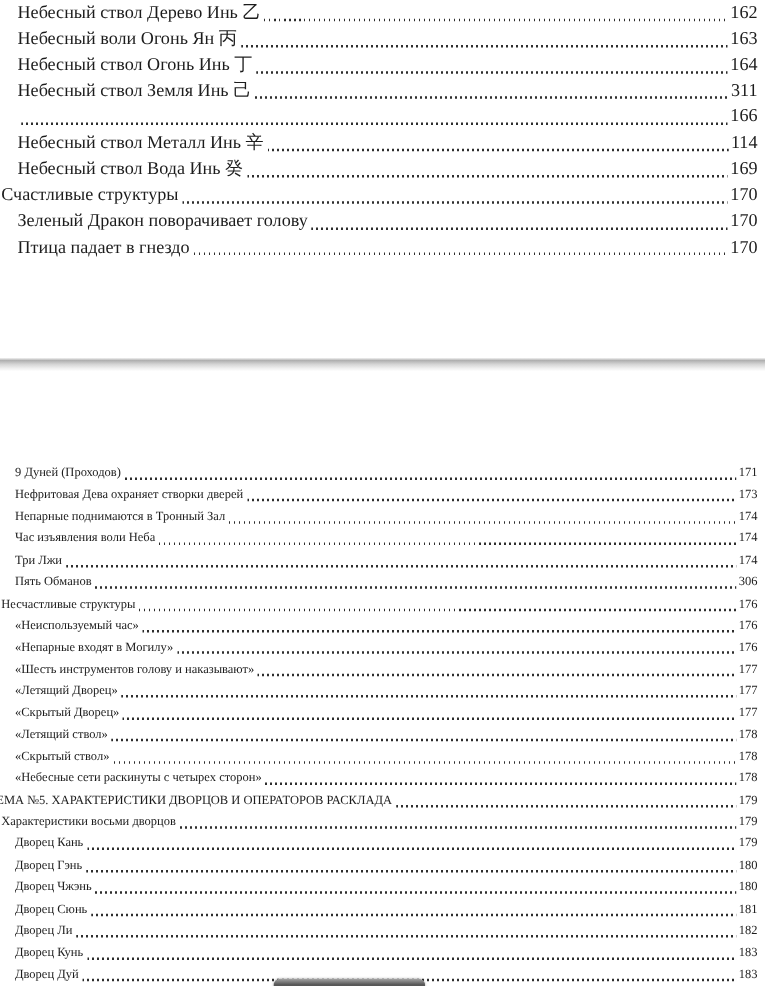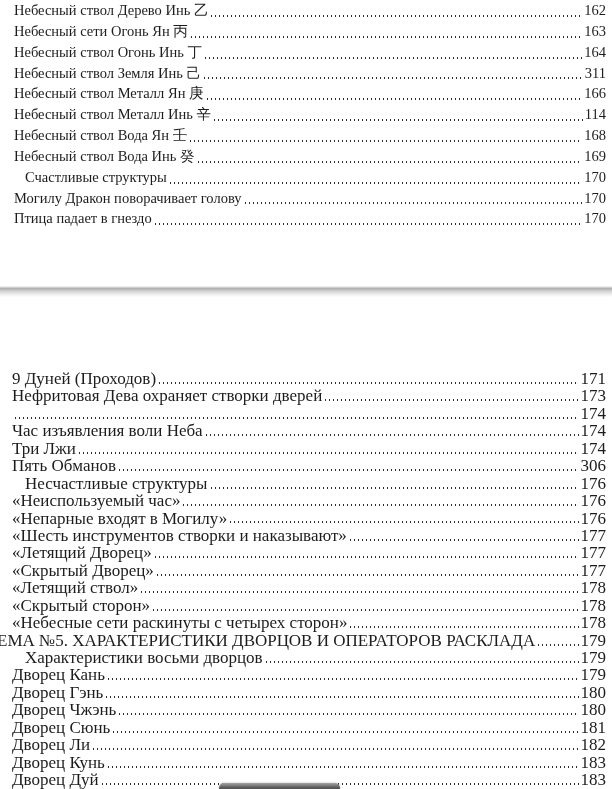--- a/index.html
+++ b/index.html
@@ -7,24 +7,24 @@
     width:612px;height:789px;overflow:hidden;position:relative;
     background:#ffffff;
     font-family:"Liberation Serif","DejaVu Serif",serif;
     color:#1c1c1c;
   }
   .page{position:absolute;left:0;right:0;overflow:hidden;padding:0 6px 0 0;font-family:Liberation Serif, serif;}
   #page1{top:0;}
   #page2{top:370px;}
   .row{display:flex;align-items:baseline;white-space:nowrap;}
   #page1 .row{height:20.85px;line-height:20.85px;font-size:14.5px;}
-  #page2 .row{height:17.45px;line-height:17.45px;font-size:17px;justify-content:space-between;}
+  #page2 .row{height:17.45px;line-height:17.45px;font-size:10px;justify-content:space-between;}
   #page1 .lvl1{padding-left:14px;}
   #page2 .lvl1{padding-left:12px;}
-  .lvl0{padding-left:1px;margin-left:24px;}
+  .lvl0{padding-left:1px;}
   .cut{margin-left:-4px;}
   .label{flex:0 0 auto;}
   .dots{
     flex:1 1 auto;height:2px;align-self:flex-end;
     margin:0 2px 4px 3px;min-width:8px;
     background:repeating-linear-gradient(to right,#2d2d2d 0 1.4px,transparent 1.4px 4px);
   }
   #page2 .dots{margin-bottom:3.5px;}
   .num{flex:0 0 auto;text-align:right;}
   #page-separator{
@@ -41,61 +41,55 @@
 </head>
 <body>
 
 <div class="page" id="page1">
   <div class="row lvl1">
       <span class="label">Небесный ствол Дерево Инь 乙</span>
       <span class="dots"></span>
       <span class="num">162</span>
     </div>
   <div class="row lvl1">
-      <span class="label">Небесный сети Огонь Ян 丙</span>
+      <span class="label">Небесный воли Огонь Ян 丙</span>
       <span class="dots"></span>
       <span class="num">163</span>
     </div>
   <div class="row lvl1">
       <span class="label">Небесный ствол Огонь Инь 丁</span>
       <span class="dots"></span>
       <span class="num">164</span>
     </div>
   <div class="row lvl1">
       <span class="label">Небесный ствол Земля Инь 己</span>
       <span class="dots"></span>
       <span class="num">311</span>
     </div>
   <div class="row lvl1">
-      <span class="label">Небесный ствол Металл Ян 庚</span>
       <span class="dots"></span>
       <span class="num">166</span>
     </div>
   <div class="row lvl1">
       <span class="label">Небесный ствол Металл Инь 辛</span>
       <span class="dots"></span>
       <span class="num">114</span>
-    </div>
-  <div class="row lvl1">
-      <span class="label">Небесный ствол Вода Ян 壬</span>
-      <span class="dots"></span>
-      <span class="num">168</span>
     </div>
   <div class="row lvl1">
       <span class="label">Небесный ствол Вода Инь 癸</span>
       <span class="dots"></span>
       <span class="num">169</span>
     </div>
   <div class="row lvl0">
       <span class="label">Счастливые структуры</span>
       <span class="dots"></span>
       <span class="num">170</span>
     </div>
   <div class="row lvl1">
-      <span class="label">Могилу Дракон поворачивает голову</span>
+      <span class="label">Зеленый Дракон поворачивает голову</span>
       <span class="dots"></span>
       <span class="num">170</span>
     </div>
   <div class="row lvl1">
       <span class="label">Птица падает в гнездо</span>
       <span class="dots"></span>
       <span class="num">170</span>
     </div>
 </div>
 
@@ -106,20 +100,21 @@
       <span class="label">9 Дуней (Проходов)</span>
       <span class="dots"></span>
       <span class="num">171</span>
     </div>
   <div class="row lvl1">
       <span class="label">Нефритовая Дева охраняет створки дверей</span>
       <span class="dots"></span>
       <span class="num">173</span>
     </div>
   <div class="row lvl1">
+      <span class="label">Непарные поднимаются в Тронный Зал</span>
       <span class="dots"></span>
       <span class="num">174</span>
     </div>
   <div class="row lvl1">
       <span class="label">Час изъявления воли Неба</span>
       <span class="dots"></span>
       <span class="num">174</span>
     </div>
   <div class="row lvl1">
       <span class="label">Три Лжи</span>
@@ -140,41 +135,41 @@
       <span class="label">«Неиспользуемый час»</span>
       <span class="dots"></span>
       <span class="num">176</span>
     </div>
   <div class="row lvl1">
       <span class="label">«Непарные входят в Могилу»</span>
       <span class="dots"></span>
       <span class="num">176</span>
     </div>
   <div class="row lvl1">
-      <span class="label">«Шесть инструментов створки и наказывают»</span>
+      <span class="label">«Шесть инструментов голову и наказывают»</span>
       <span class="dots"></span>
       <span class="num">177</span>
     </div>
   <div class="row lvl1">
       <span class="label">«Летящий Дворец»</span>
       <span class="dots"></span>
       <span class="num">177</span>
     </div>
   <div class="row lvl1">
       <span class="label">«Скрытый Дворец»</span>
       <span class="dots"></span>
       <span class="num">177</span>
     </div>
   <div class="row lvl1">
       <span class="label">«Летящий ствол»</span>
       <span class="dots"></span>
       <span class="num">178</span>
     </div>
   <div class="row lvl1">
-      <span class="label">«Скрытый сторон»</span>
+      <span class="label">«Скрытый ствол»</span>
       <span class="dots"></span>
       <span class="num">178</span>
     </div>
   <div class="row lvl1">
       <span class="label">«Небесные сети раскинуты с четырех сторон»</span>
       <span class="dots"></span>
       <span class="num">178</span>
     </div>
   <div class="row lvl0 cut">
       <span class="label">ЕМА №5. ХАРАКТЕРИСТИКИ ДВОРЦОВ И ОПЕРАТОРОВ РАСКЛАДА</span>

